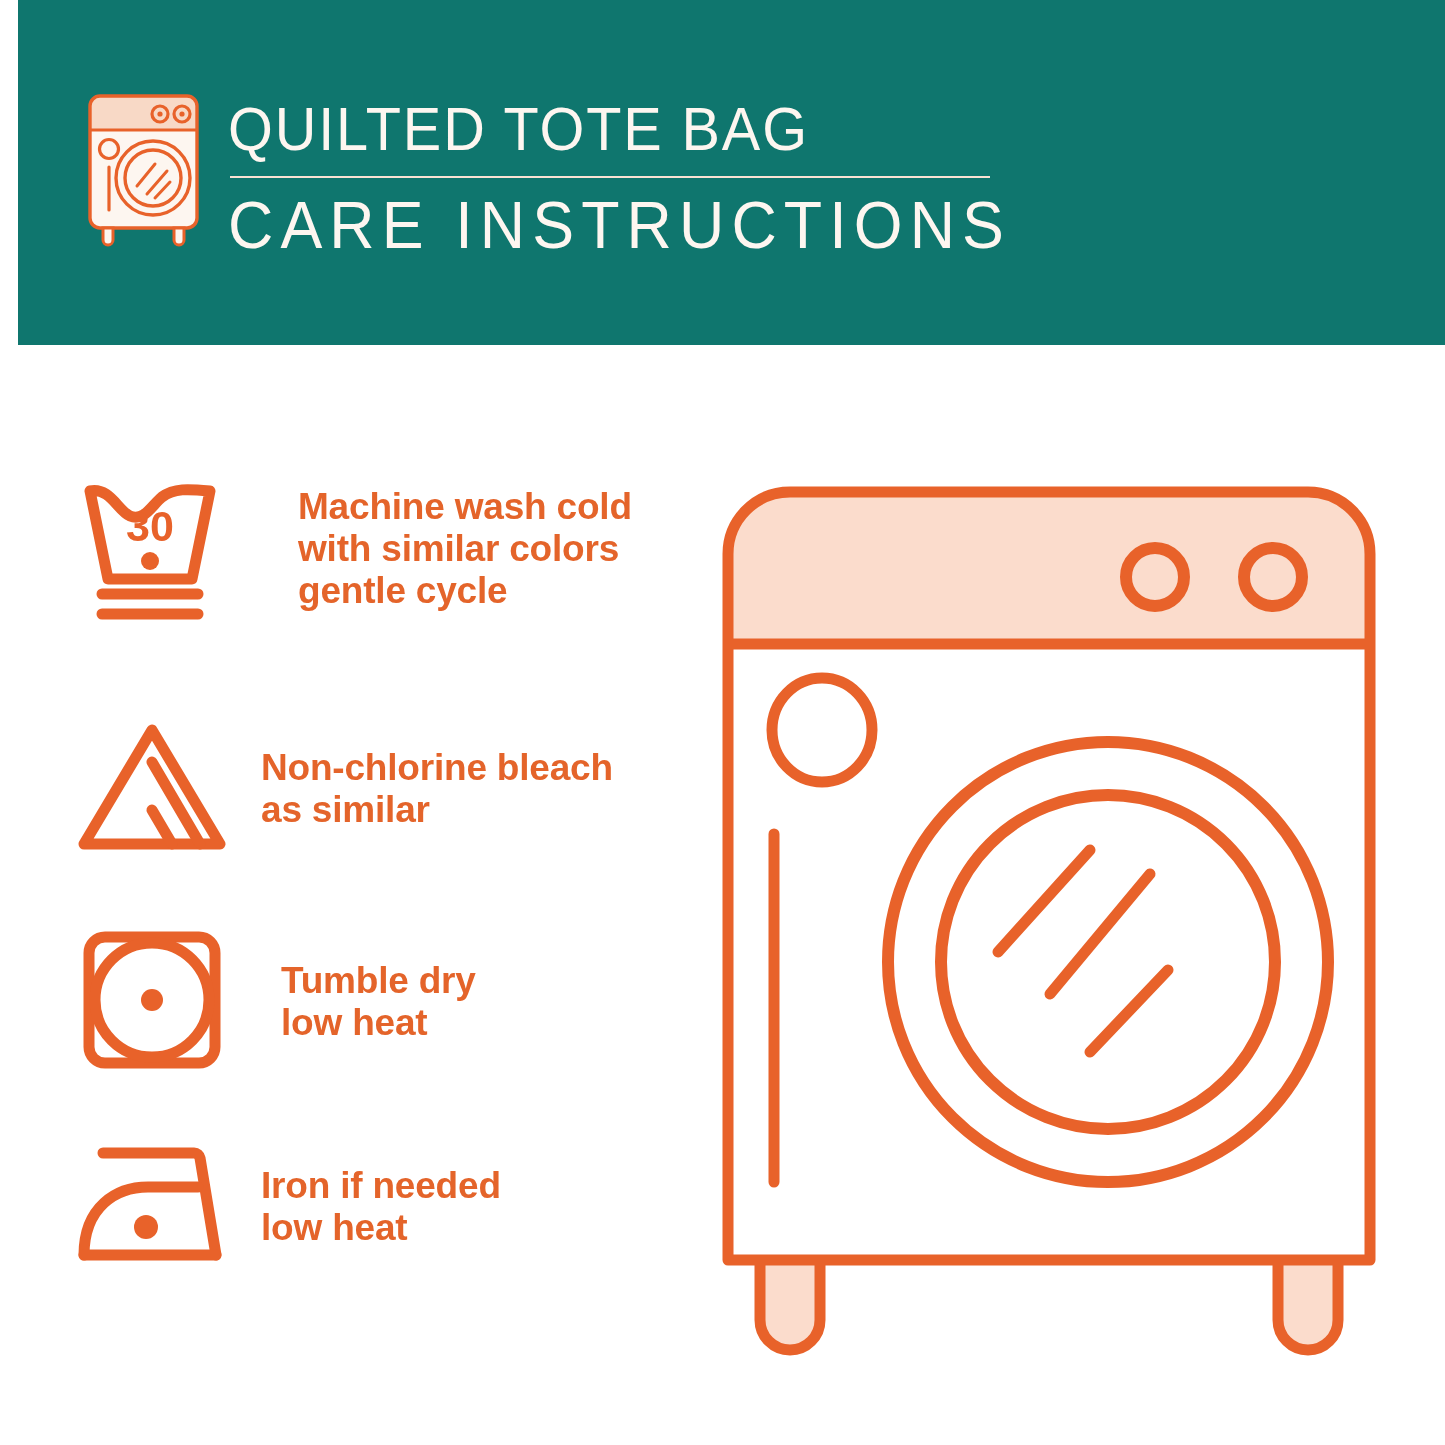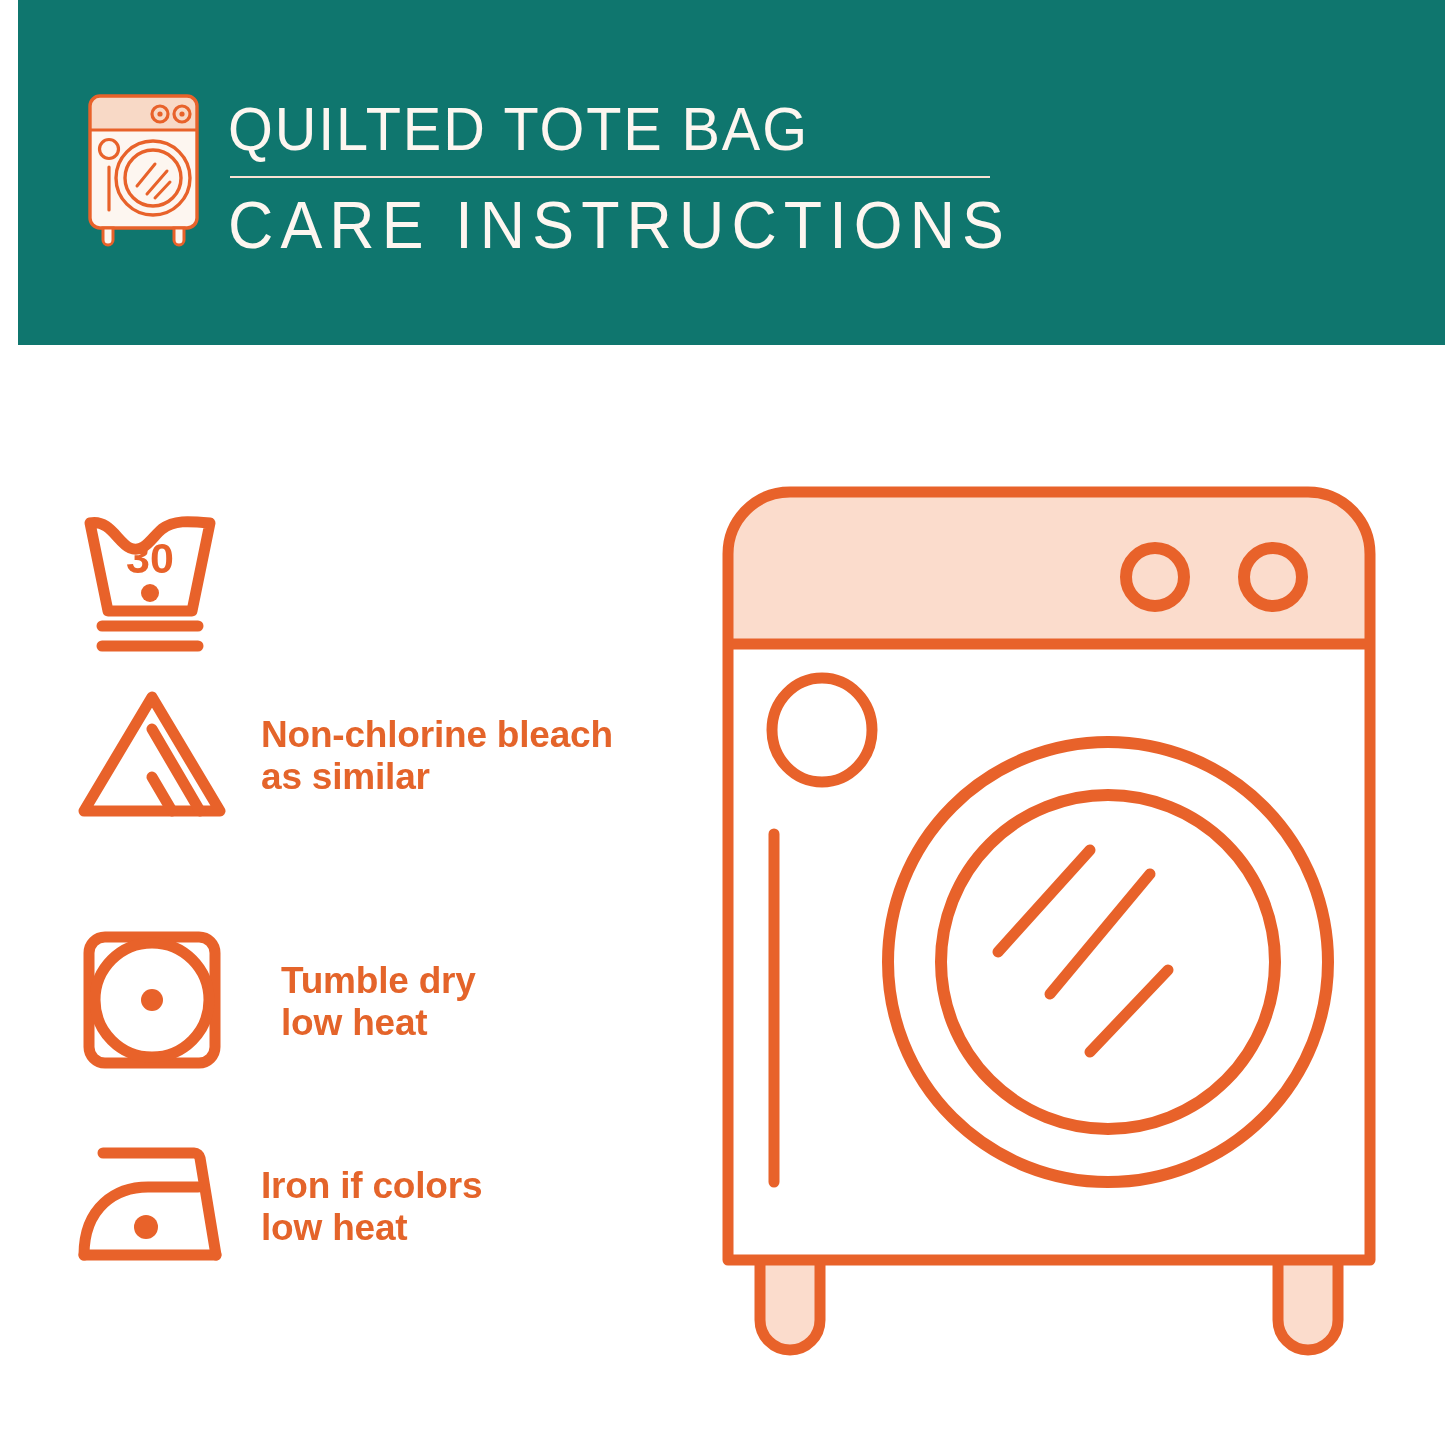--- a/index.html
+++ b/index.html
@@ -67,22 +67,22 @@
   .care-text{
     margin-left:26px;
     color:#E4642A;
     font-size:37px;
     line-height:42px;
     font-weight:600;
     letter-spacing:-0.2px;
   }
   .care-text div{white-space:nowrap;}
 
-  .row-wash{top:156px;gap:37px;}
-  .row-bleach{top:334px;}
+  .row-wash{top:124px;gap:37px;}
+  .row-bleach{top:367px;}
   .row-dry{top:580px;gap:20px;}
   .row-iron{top:790px;}
 
   
   .machine{
     position:absolute;left:718px;top:482px;width:675px;height:890px;
   }
 </style>
 </head>
 <body>
@@ -136,20 +136,25 @@
         <g fill="none" stroke="#E8622A" stroke-width="11" stroke-linecap="round" stroke-linejoin="round">
           <path d="M20 22 C40 18 48 42 60 47 C74 53 82 36 92 28 C104 19 118 20 140 22
                    L122 110 L38 110 Z"></path>
         </g>
         <text x="80" y="72" font-family="'Liberation Sans',sans-serif" font-size="43" font-weight="700" fill="#E8622A" text-anchor="middle">30</text>
         <circle cx="80" cy="92" r="9" fill="#E8622A"></circle>
         <line x1="32" y1="125" x2="128" y2="125" stroke="#E8622A" stroke-width="11" stroke-linecap="round"></line>
         <line x1="32" y1="145" x2="128" y2="145" stroke="#E8622A" stroke-width="11" stroke-linecap="round"></line>
       </svg>
     </div>
+    <div class="care-text">
+      <div>Machine wash cold</div>
+      <div>with similar colors</div>
+      <div>gentle cycle</div>
+    </div>
   </div>
 
   <div class="care-row row-bleach">
     <div class="sym">
       <svg viewBox="0 0 165 150" width="165" height="150">
         <g fill="none" stroke="#E8622A" stroke-width="11" stroke-linecap="round" stroke-linejoin="round">
           <path d="M82 18 L150 132 L14 132 Z"></path>
           <line x1="82" y1="50" x2="130" y2="132"></line>
           <line x1="82" y1="98" x2="102" y2="132"></line>
         </g>
@@ -180,21 +185,21 @@
       <svg viewBox="0 0 165 140" width="165" height="140">
         <g fill="none" stroke="#E8622A" stroke-width="11" stroke-linecap="round" stroke-linejoin="round">
           <path d="M33 18 H124 a6 6 0 0 1 6 5 L146 120"></path>
           <path d="M14 120 C14 72 46 52 78 52 H128"></path>
           <path d="M14 120 H146"></path>
         </g>
         <circle cx="76" cy="92" r="12" fill="#E8622A"></circle>
       </svg>
     </div>
     <div class="care-text">
-      <div>Iron if colors</div>
+      <div>Iron if needed</div>
       <div>low heat</div>
     </div>
   </div>
 
 </div>
 
 <div class="machine">
   <svg viewBox="0 0 675 890" width="675" height="890">
 
     <g>

